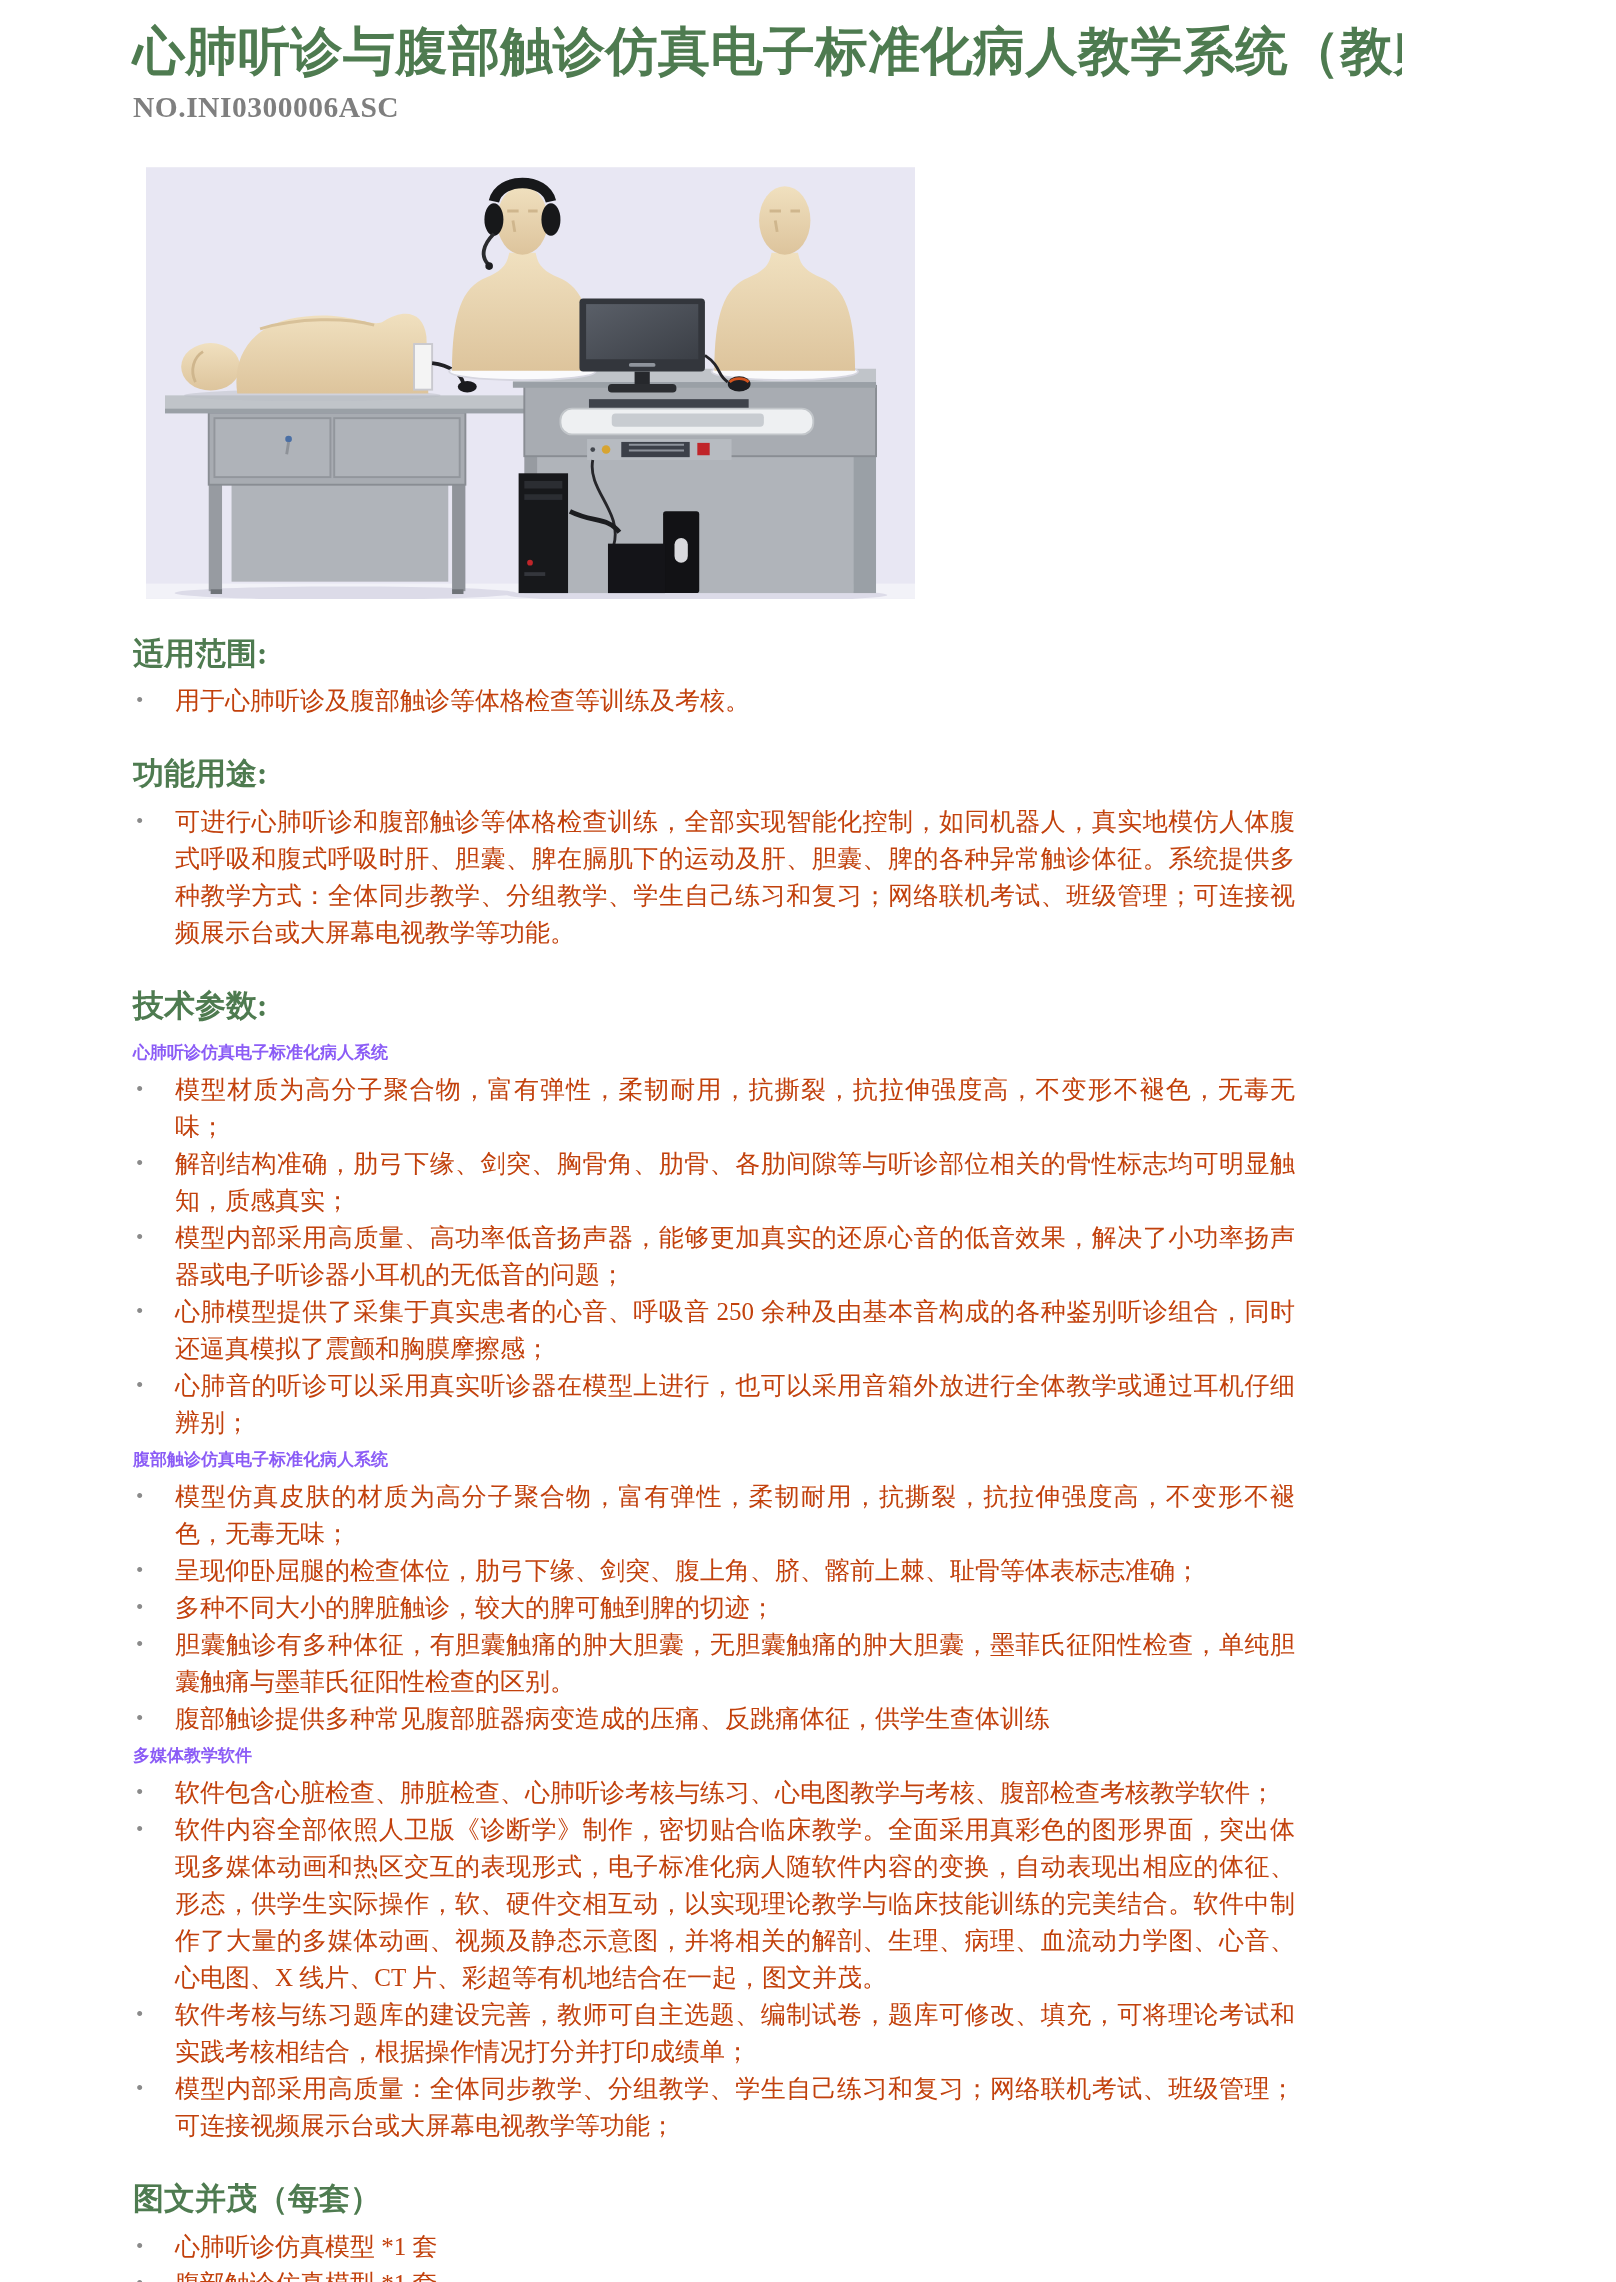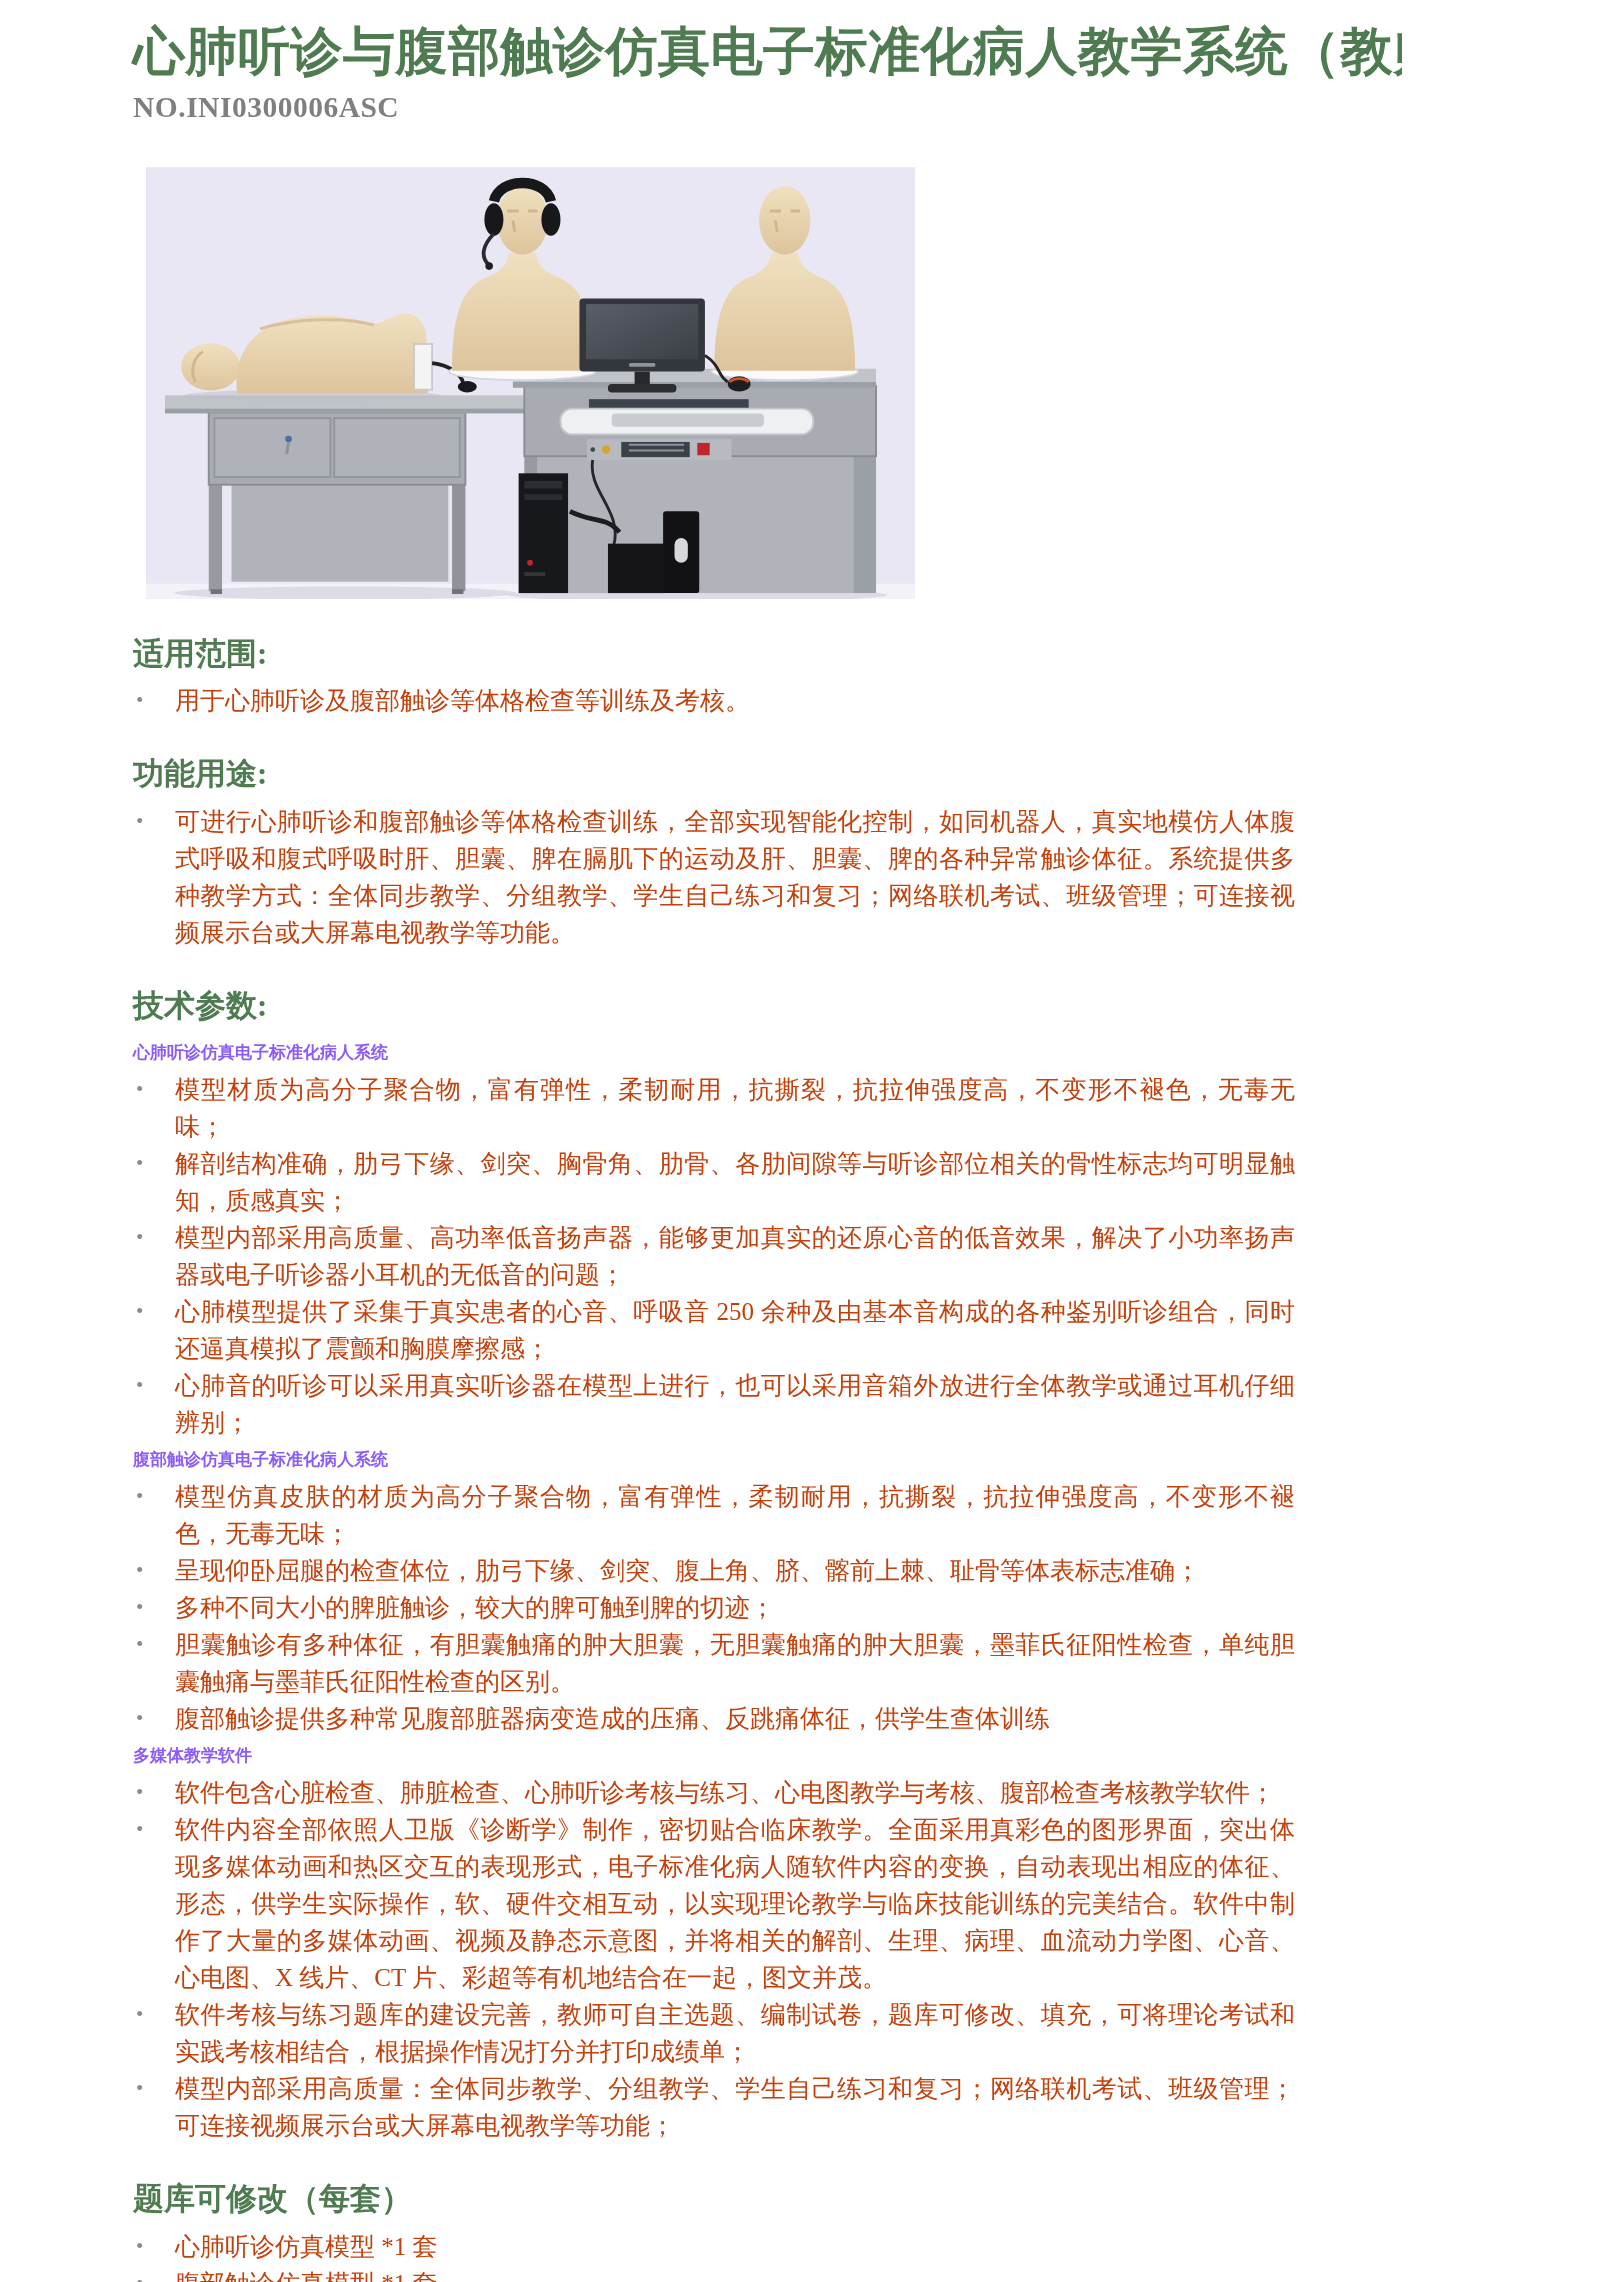--- a/index.html
+++ b/index.html
@@ -224,21 +224,21 @@
     </ul>
 
     <h3 class="sub">多媒体教学软件</h3>
     <ul class="blt">
       <li>软件包含心脏检查、肺脏检查、心肺听诊考核与练习、心电图教学与考核、腹部检查考核教学软件；</li>
       <li>软件内容全部依照人卫版《诊断学》制作，密切贴合临床教学。全面采用真彩色的图形界面，突出体现多媒体动画和热区交互的表现形式，电子标准化病人随软件内容的变换，自动表现出相应的体征、形态，供学生实际操作，软、硬件交相互动，以实现理论教学与临床技能训练的完美结合。软件中制作了大量的多媒体动画、视频及静态示意图，并将相关的解剖、生理、病理、血流动力学图、心音、心电图、X 线片、CT 片、彩超等有机地结合在一起，图文并茂。</li>
       <li>软件考核与练习题库的建设完善，教师可自主选题、编制试卷，题库可修改、填充，可将理论考试和实践考核相结合，根据操作情况打分并打印成绩单；</li>
       <li>模型内部采用高质量：全体同步教学、分组教学、学生自己练习和复习；网络联机考试、班级管理；可连接视频展示台或大屏幕电视教学等功能；</li>
     </ul>
 
-    <h2 class="sec">题库可修改（每套）</h2>
+    <h2 class="sec">图文并茂（每套）</h2>
     <ul class="blt">
       <li>心肺听诊仿真模型 *1 套</li>
       <li>腹部触诊仿真模型 *1 套</li>
       <li>多媒体教学软件 *1 套</li>
 
     </ul>
 
   </div>
 </div>
 

